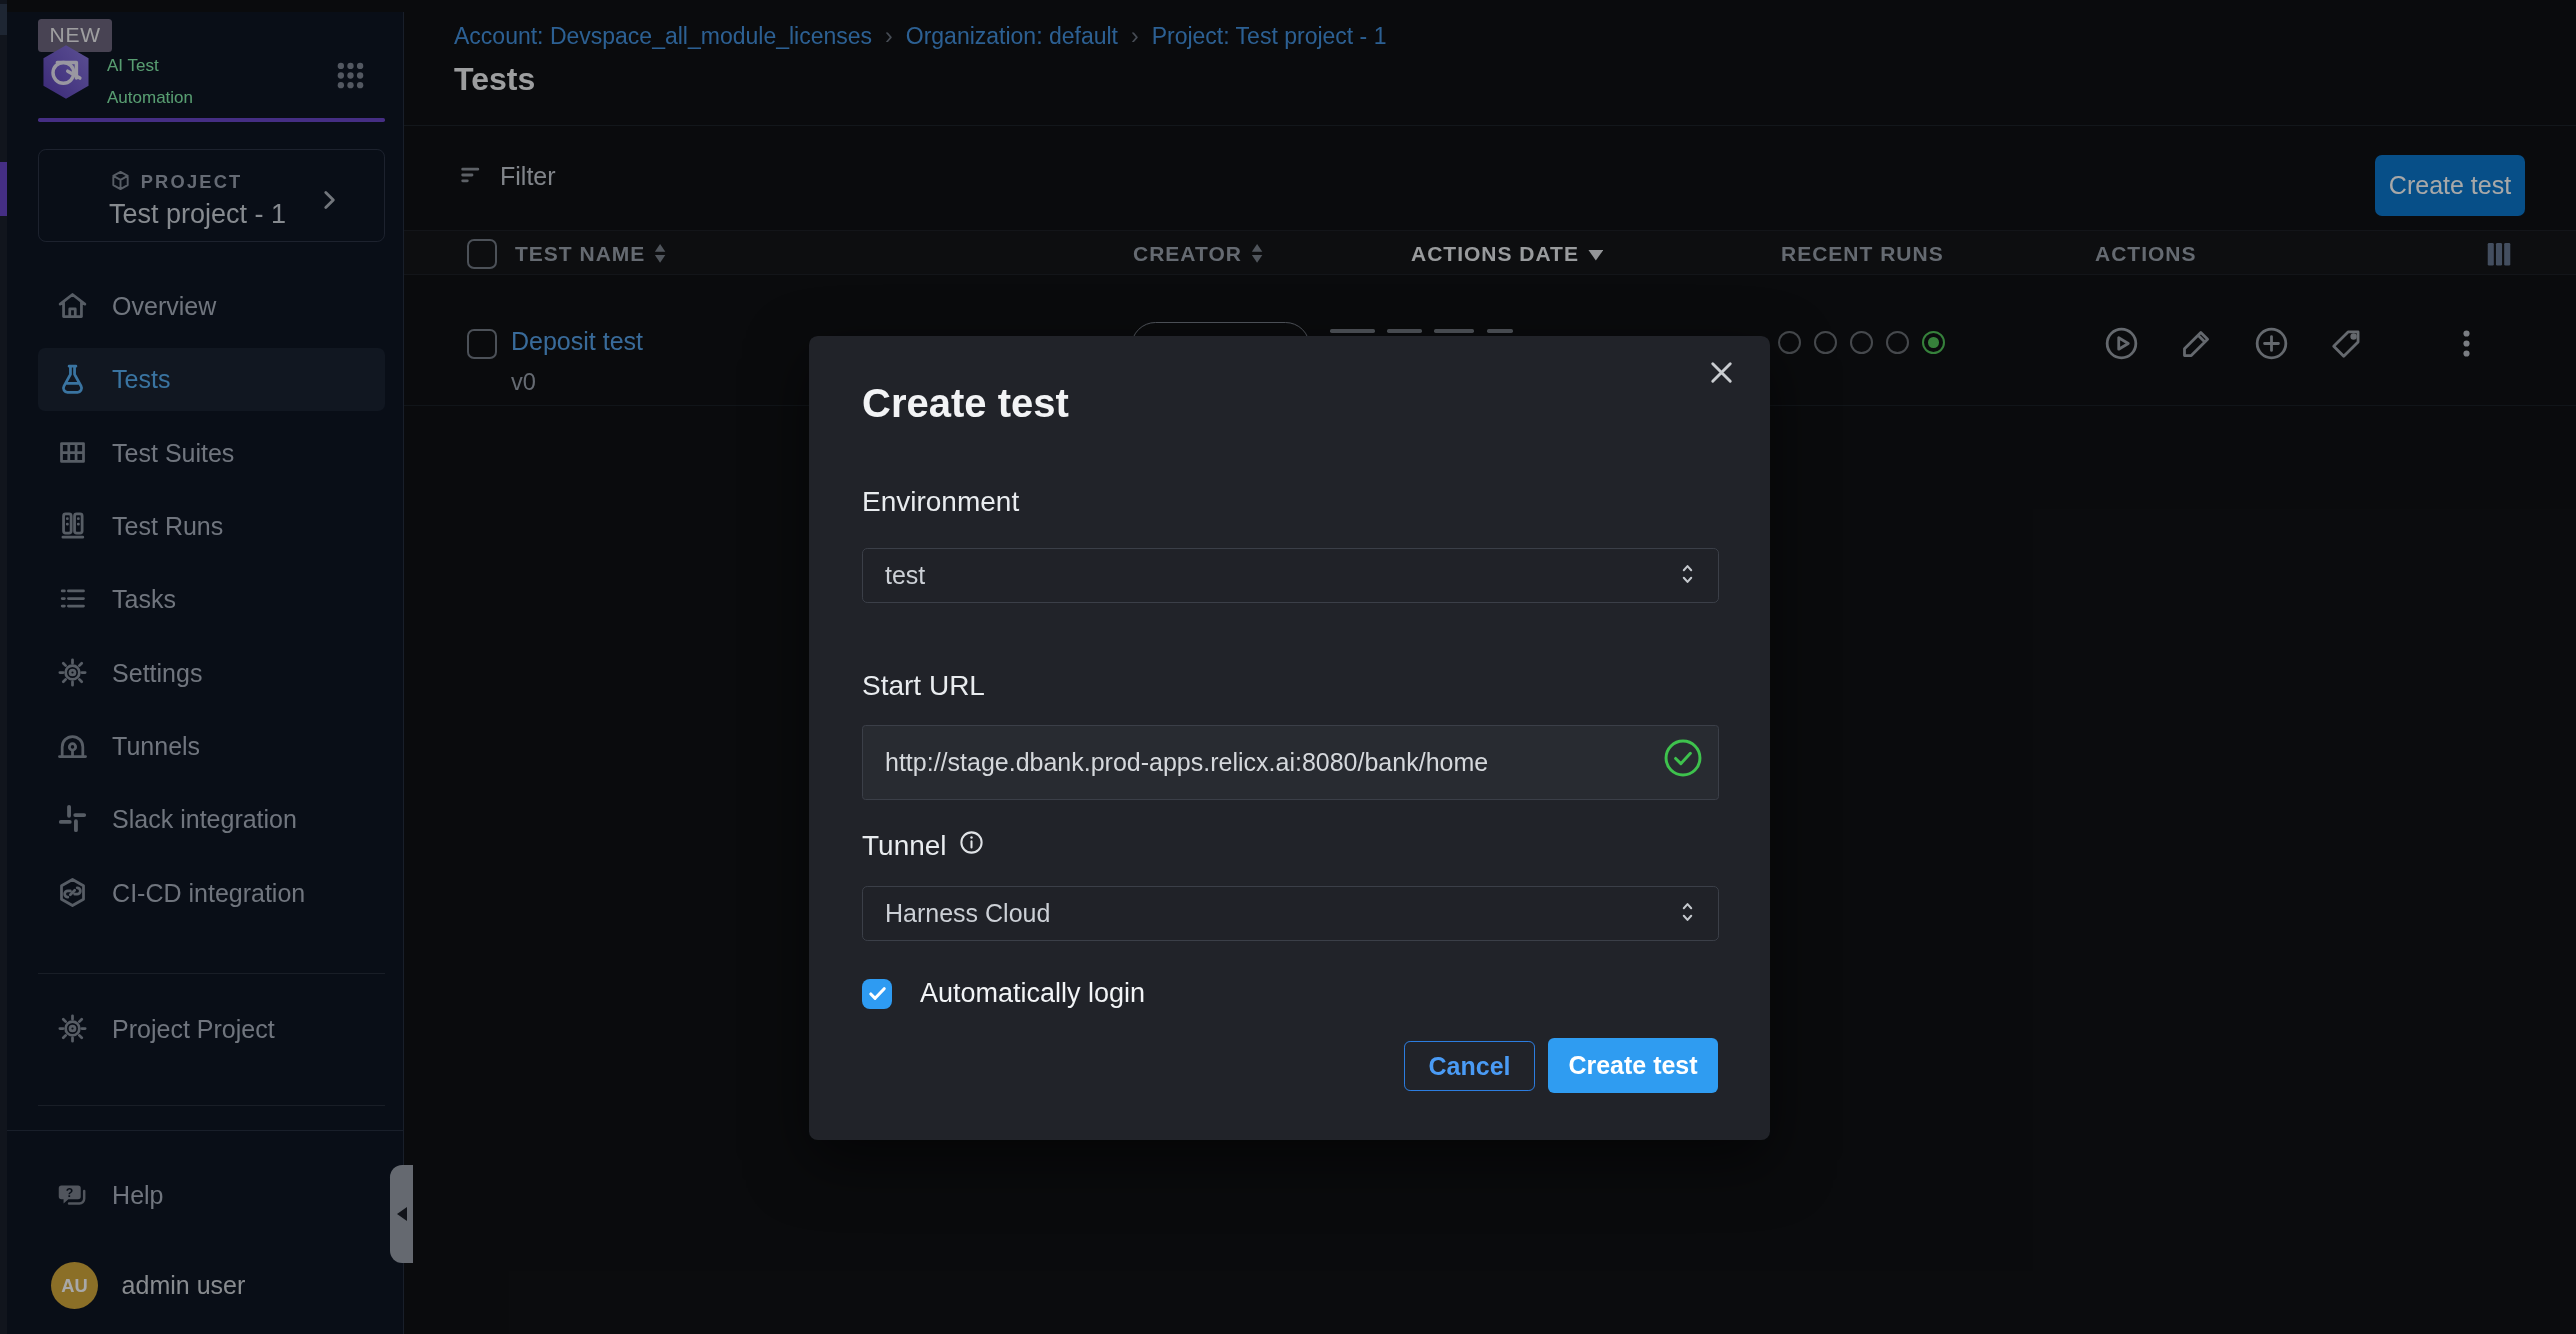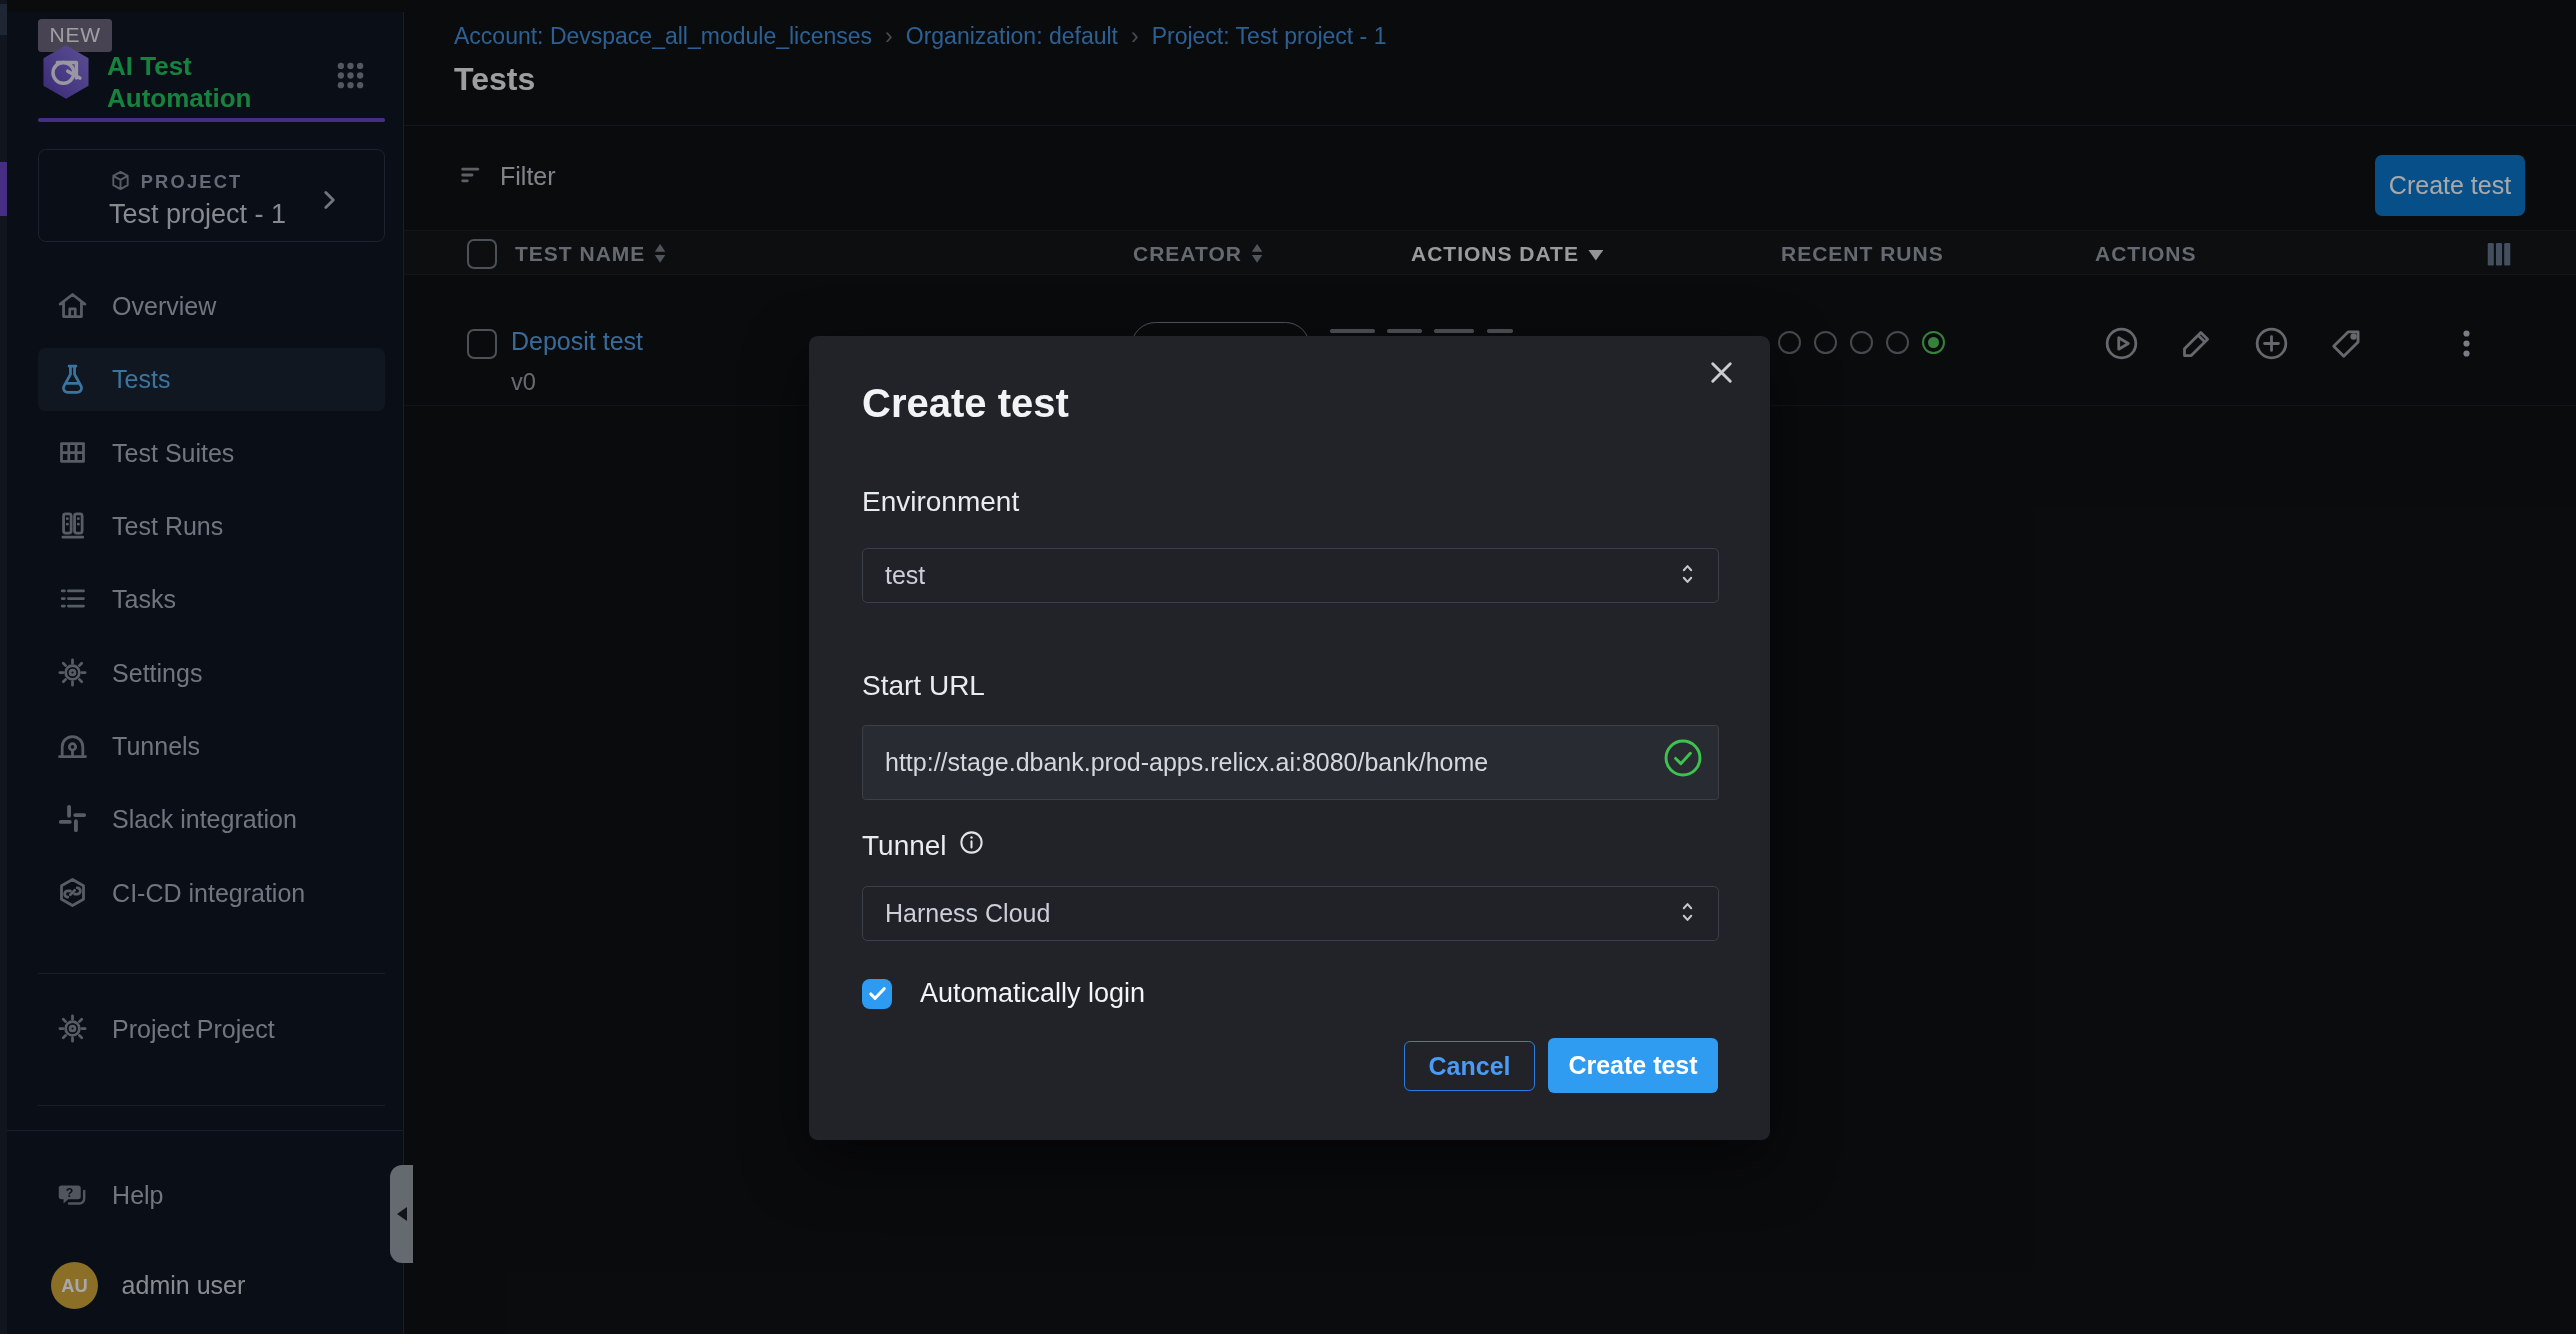--- a/index.html
+++ b/index.html
@@ -8,21 +8,21 @@
 
   
   .left-rail { position:absolute; left:0; top:0; width:7px; height:1334px; background:#1b212c; z-index:1; }
   .left-rail .seg-top { position:absolute; left:0; top:3.5px; width:7px; height:31px; background:#2e3a4e; }
   .left-rail .seg-purple { position:absolute; left:0; top:162px; width:7px; height:54px; background:#6a46c8; }
 
   
   .sidebar { position:absolute; left:7px; top:12px; width:397px; height:1334px; background:#0e1624; border-right:1.3px solid #273040; z-index:1; }
   .badge-new { position:absolute; left:31px; top:7px; background:#6e677f; color:#f2f2f4; font-size:21px; padding:4.4px 11.4px; border-radius:3.5px; letter-spacing:0.9px; }
   .logo-hex { position:absolute; left:33px; top:31px; }
-  .brand { position:absolute; left:100px; top:38px; color:#22c55e; font-size:26px; line-height:32px; font-weight:700; }
+  .brand { position:absolute; left:100px; top:38px; color:#86efac; font-size:17px; line-height:32px; font-weight:400; }
   .grid-icon { position:absolute; left:327px; top:47px; }
   .purple-line { position:absolute; left:31px; top:106px; width:347px; height:3.5px; background:#6a46c8; border-radius:1.7px; }
 
   .project-card { position:absolute; left:31px; top:137px; width:347px; height:93px; border:1.3px solid #2c3446; border-radius:7.9px; cursor:pointer; }
   .project-card .pc-top { position:absolute; left:70px; top:19px; display:flex; align-items:center; gap:8.7px; }
   .project-card .pc-label { color:#9aa2b0; font-size:18.3px; font-weight:700; letter-spacing:2.2px; }
   .project-card .pc-name { position:absolute; left:70px; top:49px; color:#ccd2da; font-size:27px; }
   .project-card .pc-chevron { position:absolute; right:42px; top:37px; }
 
   .nav-item { position:absolute; left:31px; width:347px; height:63px; border-radius:7px; display:flex; align-items:center; padding-left:17.5px; gap:23.6px; cursor:pointer; }

